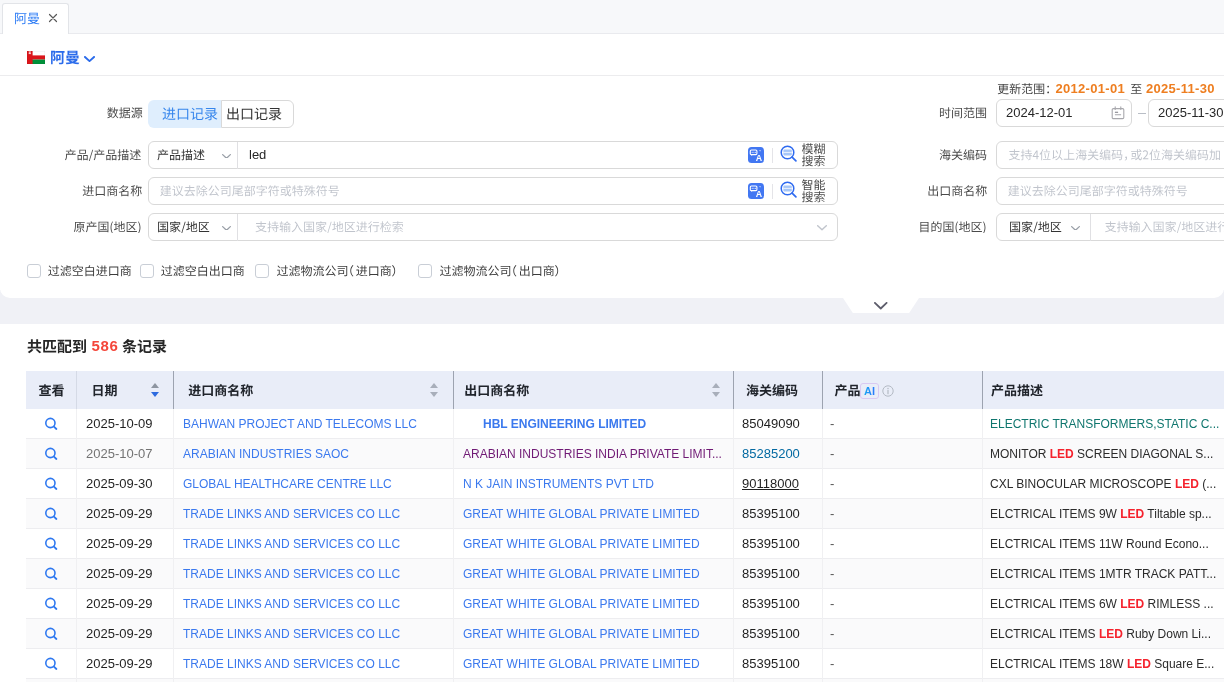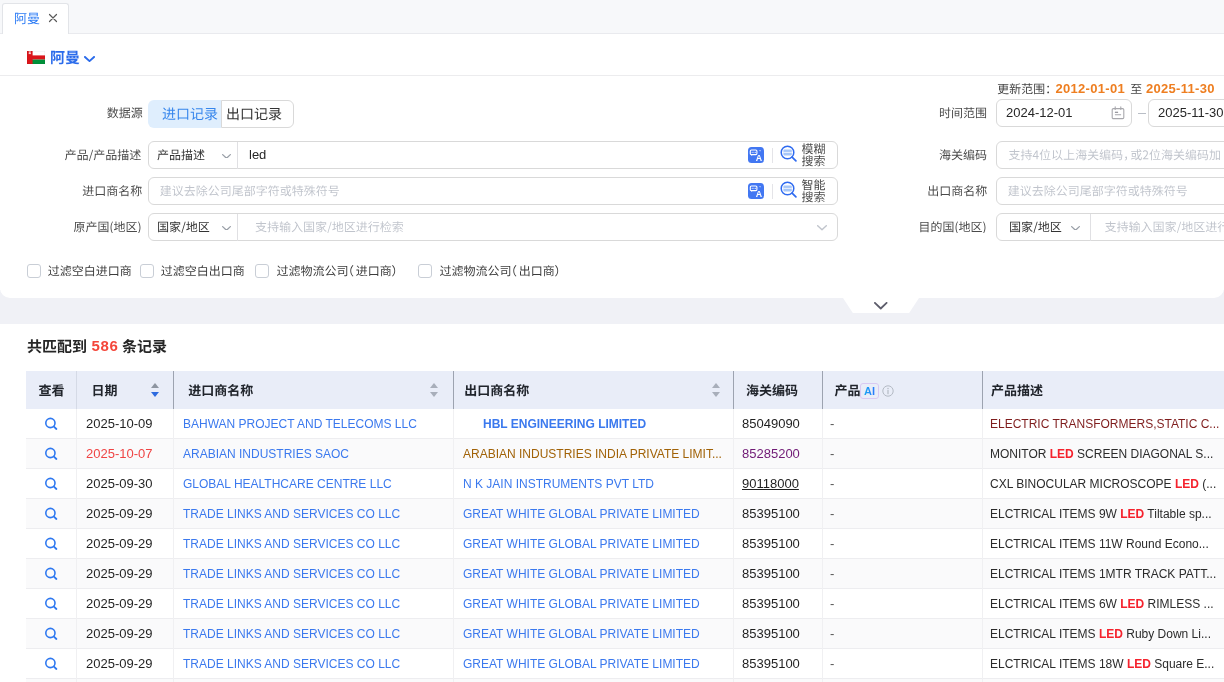--- a/index.html
+++ b/index.html
@@ -540,30 +540,30 @@
 <div style="position:absolute;left:26px;top:409px;width:1214px;height:30px;background:#ffffff;border-bottom:1px solid #ededf0;box-sizing:border-box"></div>
 <svg style="position:absolute;left:44px;top:416.5px" width="15" height="15" viewBox="0 0 15 15" fill="none">
 <circle cx="6.4" cy="6" r="4.6" stroke="#2e78f0" stroke-width="1.6"></circle>
       <path d="M9.9 9.6 L12.4 12" stroke="#2e78f0" stroke-width="1.8" stroke-linecap="round"></path>
     </svg>
 <div style="position:absolute;left:86.0px;top:416.0px;font-size:13px;line-height:16px;color:#1f1f1f;font-weight:normal;white-space:nowrap;">2025-10-09</div>
 <div style="position:absolute;left:183.0px;top:417.0px;font-size:12px;line-height:14px;color:#3b79ee;font-weight:normal;white-space:nowrap;text-align:right;">BAHWAN PROJECT AND TELECOMS LLC</div>
 <div style="position:absolute;left:463.0px;top:417.0px;font-size:12px;line-height:14px;color:#3b79ee;font-weight:bold;white-space:nowrap;margin-left:20px;">HBL ENGINEERING LIMITED</div>
 <div style="position:absolute;left:742.0px;top:416.0px;font-size:13px;line-height:16px;color:#1f1f1f;font-weight:normal;white-space:nowrap;">85049090</div>
 <div style="position:absolute;left:830.0px;top:416.0px;font-size:13px;line-height:16px;color:#555;font-weight:normal;white-space:nowrap;">-</div>
-<div style="position:absolute;left:990.0px;top:417.0px;font-size:12px;line-height:14px;color:#7f1d1d;font-weight:normal;white-space:nowrap;">ELECTRIC TRANSFORMERS,STATIC C...</div>
+<div style="position:absolute;left:990.0px;top:417.0px;font-size:12px;line-height:14px;color:#0f766e;font-weight:normal;white-space:nowrap;">ELECTRIC TRANSFORMERS,STATIC C...</div>
 <div style="position:absolute;left:26px;top:439px;width:1214px;height:30px;background:#fafafb;border-bottom:1px solid #ededf0;box-sizing:border-box"></div>
 <svg style="position:absolute;left:44px;top:446.5px" width="15" height="15" viewBox="0 0 15 15" fill="none">
 <circle cx="6.4" cy="6" r="4.6" stroke="#2e78f0" stroke-width="1.6"></circle>
       <path d="M9.9 9.6 L12.4 12" stroke="#2e78f0" stroke-width="1.8" stroke-linecap="round"></path>
     </svg>
-<div style="position:absolute;left:86.0px;top:446.0px;font-size:13px;line-height:16px;color:#ef4444;font-weight:normal;white-space:nowrap;">2025-10-07</div>
+<div style="position:absolute;left:86.0px;top:446.0px;font-size:13px;line-height:16px;color:#737373;font-weight:normal;white-space:nowrap;">2025-10-07</div>
 <div style="position:absolute;left:183.0px;top:447.0px;font-size:12px;line-height:14px;color:#3b79ee;font-weight:normal;white-space:nowrap;">ARABIAN INDUSTRIES SAOC</div>
-<div style="position:absolute;left:463.0px;top:447.0px;font-size:12px;line-height:14px;color:#a16207;font-weight:normal;white-space:nowrap;">ARABIAN INDUSTRIES INDIA PRIVATE LIMIT...</div>
-<div style="position:absolute;left:742.0px;top:446.0px;font-size:13px;line-height:16px;color:#701a75;font-weight:normal;white-space:nowrap;">85285200</div>
+<div style="position:absolute;left:463.0px;top:447.0px;font-size:12px;line-height:14px;color:#701a75;font-weight:normal;white-space:nowrap;">ARABIAN INDUSTRIES INDIA PRIVATE LIMIT...</div>
+<div style="position:absolute;left:742.0px;top:446.0px;font-size:13px;line-height:16px;color:#0369a1;font-weight:normal;white-space:nowrap;">85285200</div>
 <div style="position:absolute;left:830.0px;top:446.0px;font-size:13px;line-height:16px;color:#555;font-weight:normal;white-space:nowrap;">-</div>
 <div style="position:absolute;left:990.0px;top:447.0px;font-size:12px;line-height:14px;color:#2b2b2b;font-weight:normal;white-space:nowrap;">MONITOR <span style="color:#f5222d;font-weight:bold">LED</span> SCREEN DIAGONAL S...</div>
 <div style="position:absolute;left:26px;top:469px;width:1214px;height:30px;background:#ffffff;border-bottom:1px solid #ededf0;box-sizing:border-box"></div>
 <svg style="position:absolute;left:44px;top:476.5px" width="15" height="15" viewBox="0 0 15 15" fill="none">
 <circle cx="6.4" cy="6" r="4.6" stroke="#2e78f0" stroke-width="1.6"></circle>
       <path d="M9.9 9.6 L12.4 12" stroke="#2e78f0" stroke-width="1.8" stroke-linecap="round"></path>
     </svg>
 <div style="position:absolute;left:86.0px;top:476.0px;font-size:13px;line-height:16px;color:#1f1f1f;font-weight:normal;white-space:nowrap;">2025-09-30</div>
 <div style="position:absolute;left:183.0px;top:477.0px;font-size:12px;line-height:14px;color:#3b79ee;font-weight:normal;white-space:nowrap;">GLOBAL HEALTHCARE CENTRE LLC</div>
 <div style="position:absolute;left:463.0px;top:477.0px;font-size:12px;line-height:14px;color:#3b79ee;font-weight:normal;white-space:nowrap;">N K JAIN INSTRUMENTS PVT LTD</div>

